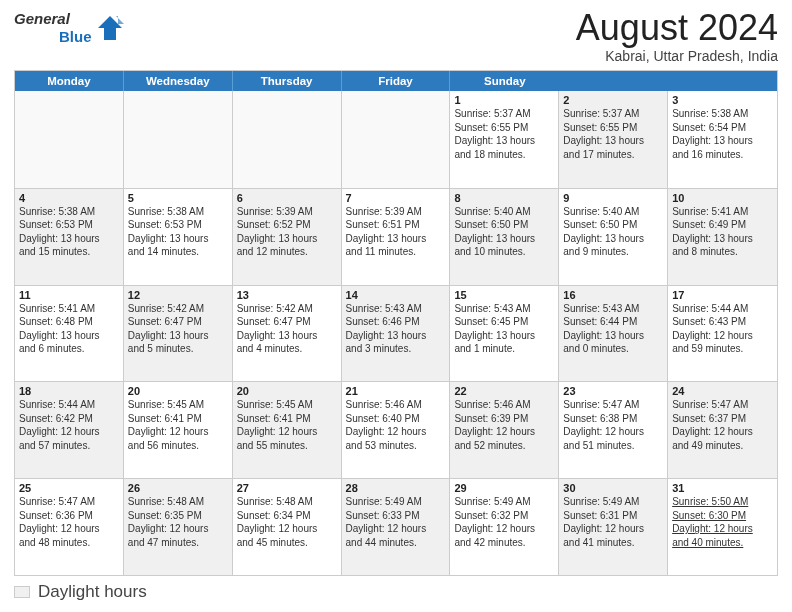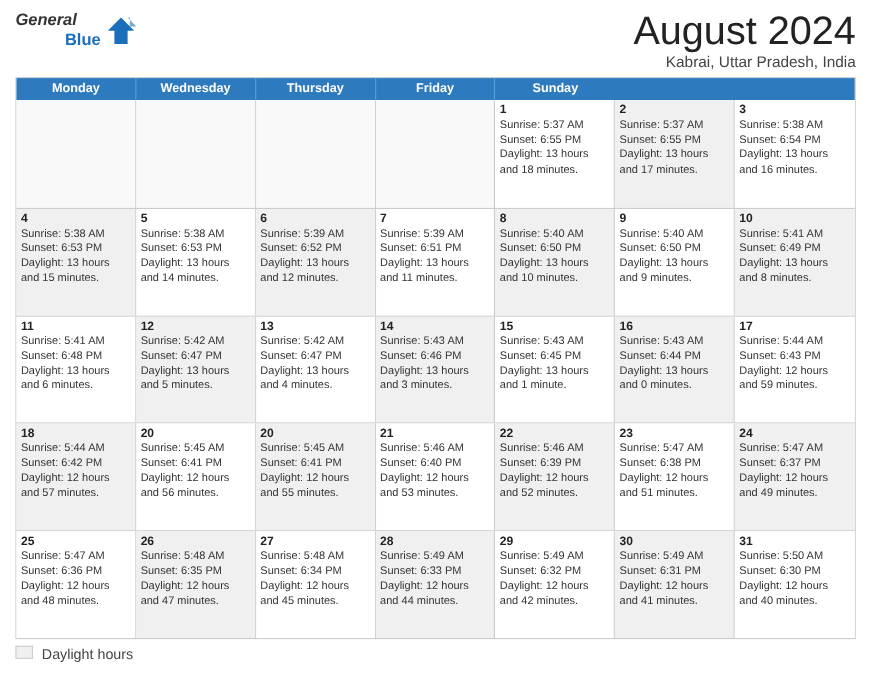--- a/index.html
+++ b/index.html
@@ -102,23 +102,24 @@
       color: #222;
       margin-bottom: 1px;
     }
     .day-info {
       font-size: 10px;
       color: #333;
       line-height: 1.35;
     }
     .legend {
       display: flex;
+      align-items: center;
       gap: 8px;
       margin-top: 6px;
-      font-size: 13px;
+      font-size: 17px;
       color: #444;
     }
     .legend-box {
       width: 16px;
       height: 12px;
       background: #f0f0f0;
       border: 1px solid #ccc;
     }
   </style>
 </head>
@@ -375,21 +376,21 @@
           </div>
           <div class="cal-cell shaded">
             <div class="day-num">30</div>
             <div class="day-info" style="white-space: pre-line;">Sunrise: 5:49 AM
 Sunset: 6:31 PM
 Daylight: 12 hours
 and 41 minutes.</div>
           </div>
           <div class="cal-cell">
             <div class="day-num">31</div>
-            <div class="day-info" style="white-space: pre-line;">Sunrise: 5:50 AM
+            <div class="day-info" style="white-space: pre-line; text-decoration: underline;">Sunrise: 5:50 AM
 Sunset: 6:30 PM
 Daylight: 12 hours
 and 40 minutes.</div>
           </div>
         </div>
       </div>
   </div>
 
   <div class="legend">
     <div class="legend-box"></div>

